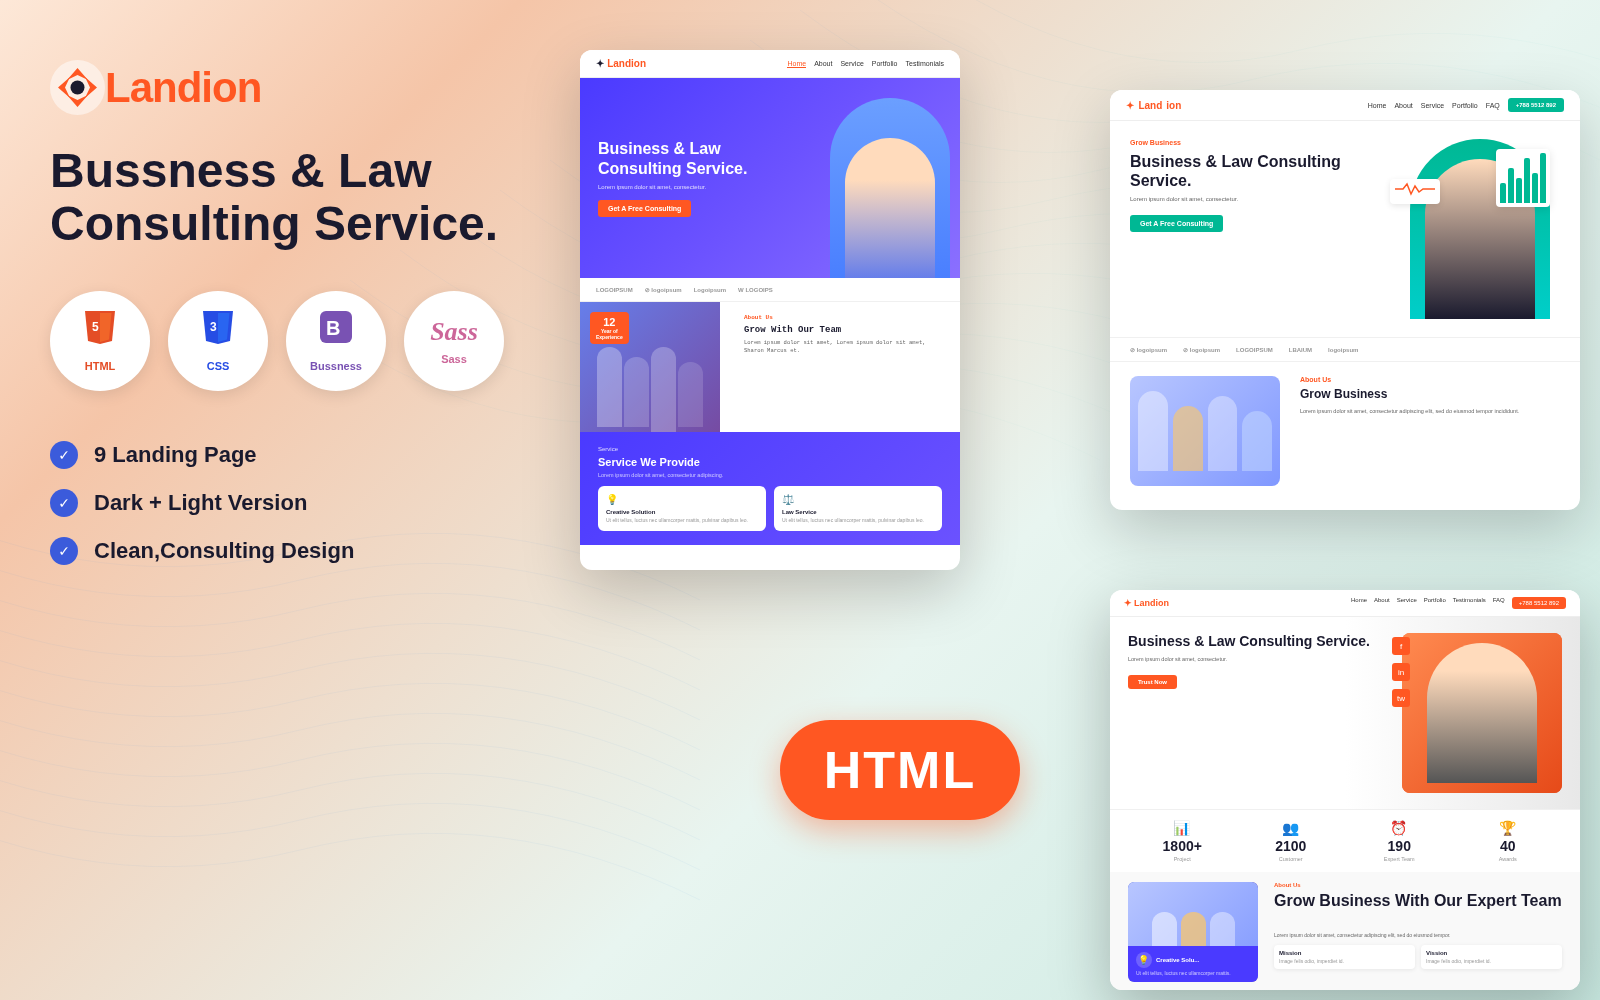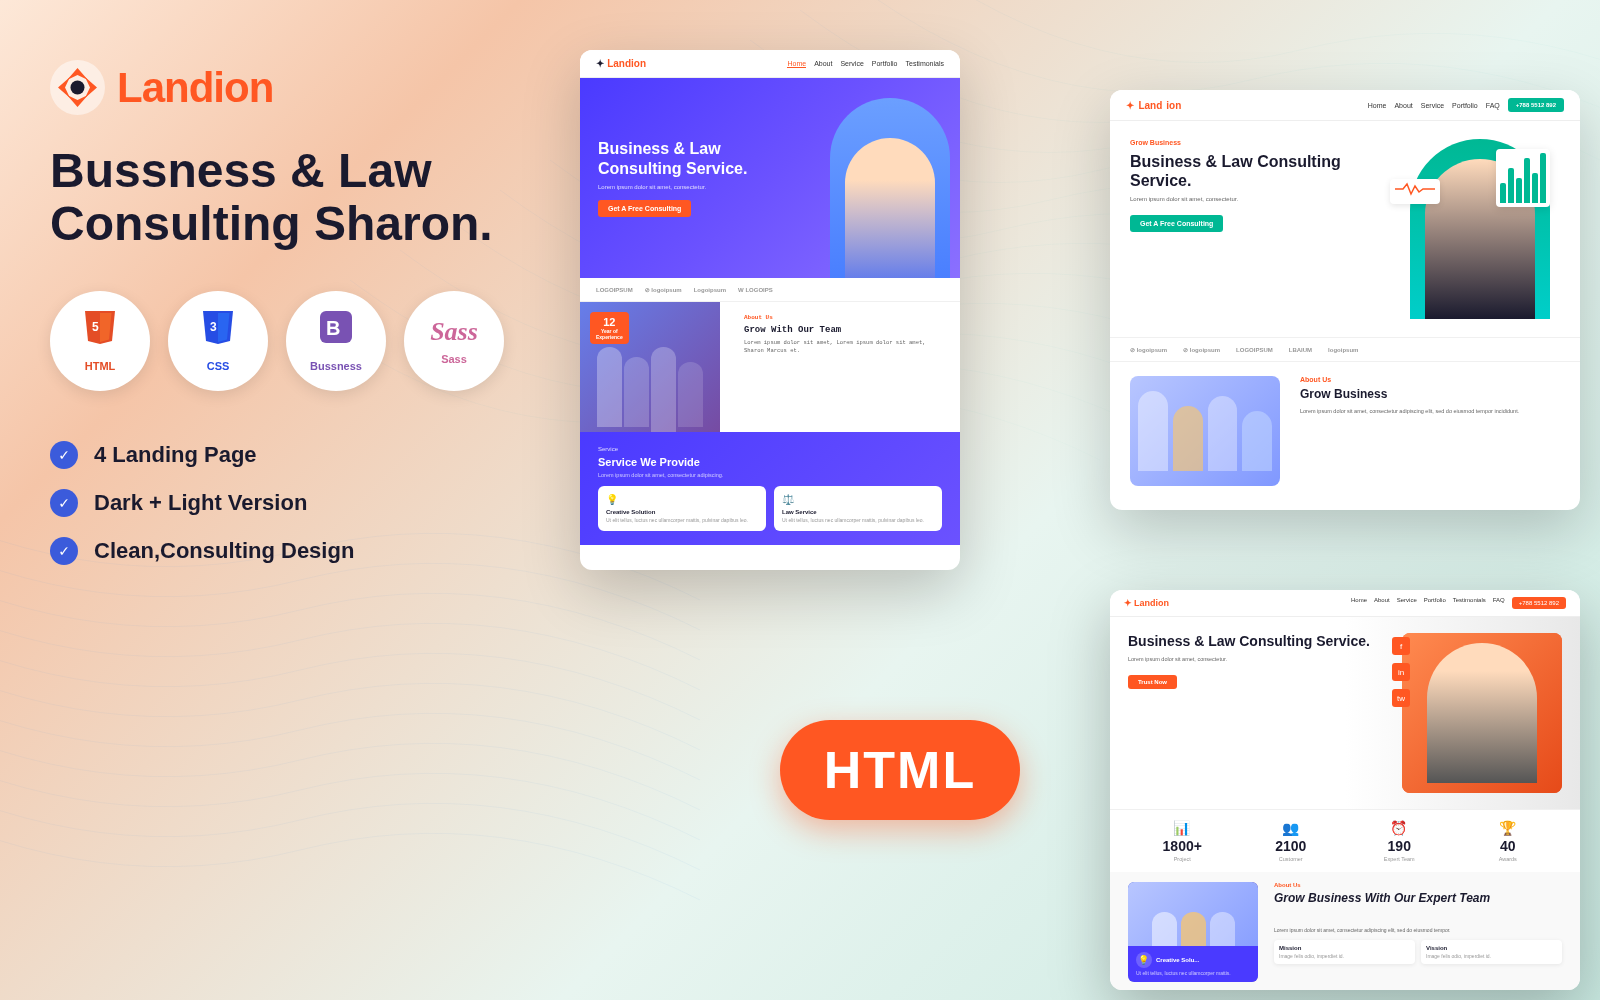--- a/index.html
+++ b/index.html
@@ -39,21 +39,21 @@
       height: 100%;
       padding: 60px 50px;
       display: flex;
       flex-direction: column;
       justify-content: flex-start;
     }
 
     .logo-area {
       display: flex;
       align-items: center;
-      gap: 12px;
+      gap: 0;
       margin-bottom: 30px;
     }
     .logo-icon {
       width: 55px;
       height: 55px;
     }
     .logo-text {
       font-size: 42px;
       font-weight: 800;
       color: #1a1a2e;
@@ -595,21 +595,21 @@
     .s3-about-img {
       width: 130px;
       height: 100px;
       background: linear-gradient(135deg, #667eea, #764ba2);
       border-radius: 6px;
       overflow: hidden;
       position: relative;
     }
     .s3-about-content { flex: 1; }
     .s3-about-tag { font-size: 6px; color: #ff5722; font-weight: 600; margin-bottom: 3px; }
-    .s3-about-title { font-size: 12px; font-weight: 800; color: #1a1a2e; margin-bottom: 20px; line-height: 1.3; font-style: italic; }
+    .s3-about-title { font-size: 16px; font-weight: 800; color: #1a1a2e; margin-bottom: 20px; line-height: 1.3; }
     .s3-about-text { font-size: 5px; color: #666; line-height: 1.5; }
     .s3-about-cards {
       display: flex;
       gap: 6px;
       margin-top: 6px;
     }
     .s3-about-card {
       flex: 1;
       background: white;
       border-radius: 4px;
@@ -678,21 +678,21 @@
         <path d="M 47 27.5 L 35 17 L 40 27.5 L 35 38 Z" fill="#ff5722"></path>
         <circle cx="27.5" cy="27.5" r="7" fill="#1a1a2e"></circle>
       </svg>
       <div class="logo-text">
         <span>Land</span><span style="color:#ff5722">ion</span>
       </div>
     </div>
 
     <div class="main-title">
       <div>Bussness &amp; Law</div>
-      <div>Consulting Sharon.</div>
+      <div>Consulting Service.</div>
     </div>
 
     <div class="tech-badges">
       <div class="tech-badge html-badge">
         <div class="tech-icon">
           <svg width="36" height="36" viewBox="0 0 36 36">
             <polygon points="3,2 33,2 30,32 18,35 6,32" fill="#e44d26"></polygon>
             <polygon points="18,4 18,33 27,30.5 29.5,4" fill="#f16529"></polygon>
             <text x="10" y="22" fill="white" font-size="12" font-weight="bold">5</text>
           </svg>
@@ -722,21 +722,21 @@
         <div class="tech-icon">
           <div style="font-family:cursive;font-style:italic;font-size:26px;font-weight:700;color:#cc6699;">Sass</div>
         </div>
         <div class="tech-label">Sass</div>
       </div>
     </div>
 
     <div class="feature-list">
       <div class="feature-item">
         <div class="feature-check">✓</div>
-        <div class="feature-text">4 Landing Page</div>
+        <div class="feature-text">9 Landing Page</div>
       </div>
       <div class="feature-item">
         <div class="feature-check">✓</div>
         <div class="feature-text">Dark + Light Version</div>
       </div>
       <div class="feature-item">
         <div class="feature-check">✓</div>
         <div class="feature-text">Clean,Consulting Design</div>
       </div>
     </div>

